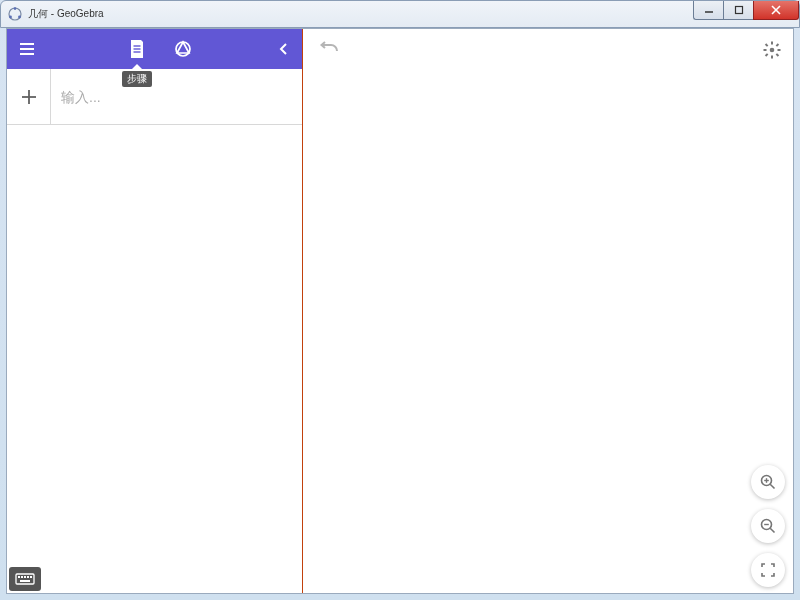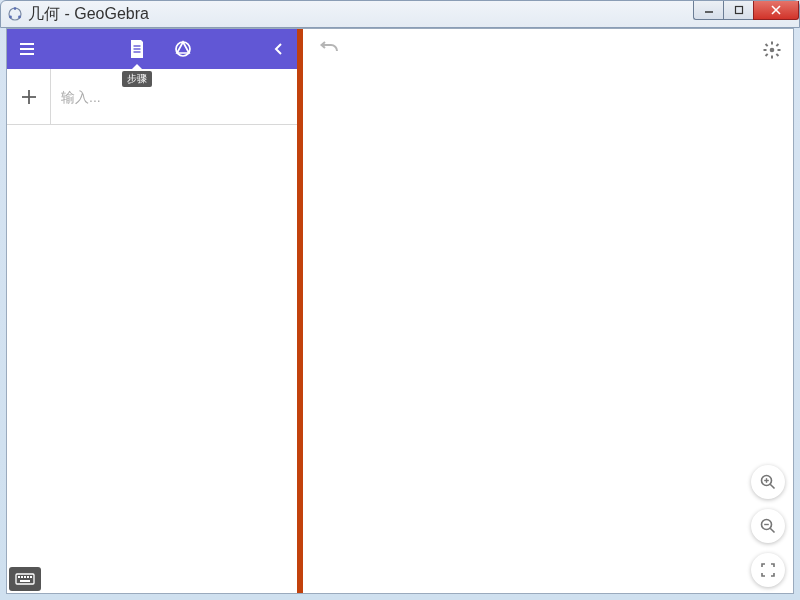--- a/index.html
+++ b/index.html
@@ -20,21 +20,21 @@
     display: flex;
     align-items: center;
     position: relative;
   }
   .titlebar .app-icon {
     width: 16px; height: 16px;
     margin: 0 5px 0 6px;
     display: flex; align-items: center; justify-content: center;
   }
   .titlebar .title {
-    font-size: 16px;
+    font-size: 10px;
     color: #333;
   }
   .win-controls {
     position: absolute;
     right: 0; top: 0;
     display: flex;
   }
   .win-btn {
     width: 30px; height: 19px;
     border: 1px solid #6b7d95;
@@ -66,21 +66,21 @@
     position: absolute;
     left: 0; top: 0; right: 0; bottom: 0;
     display: flex;
   }
 
   
   .left-panel {
     width: 296px;
     display: flex;
     flex-direction: column;
-    border-right: 6px solid #c2410c;
+    border-right: 1px solid #c2410c;
     position: relative;
   }
   .purple-bar {
     height: 40px;
     background: #6157d5;
     display: flex;
     align-items: center;
     position: relative;
     flex: 0 0 auto;
   }

